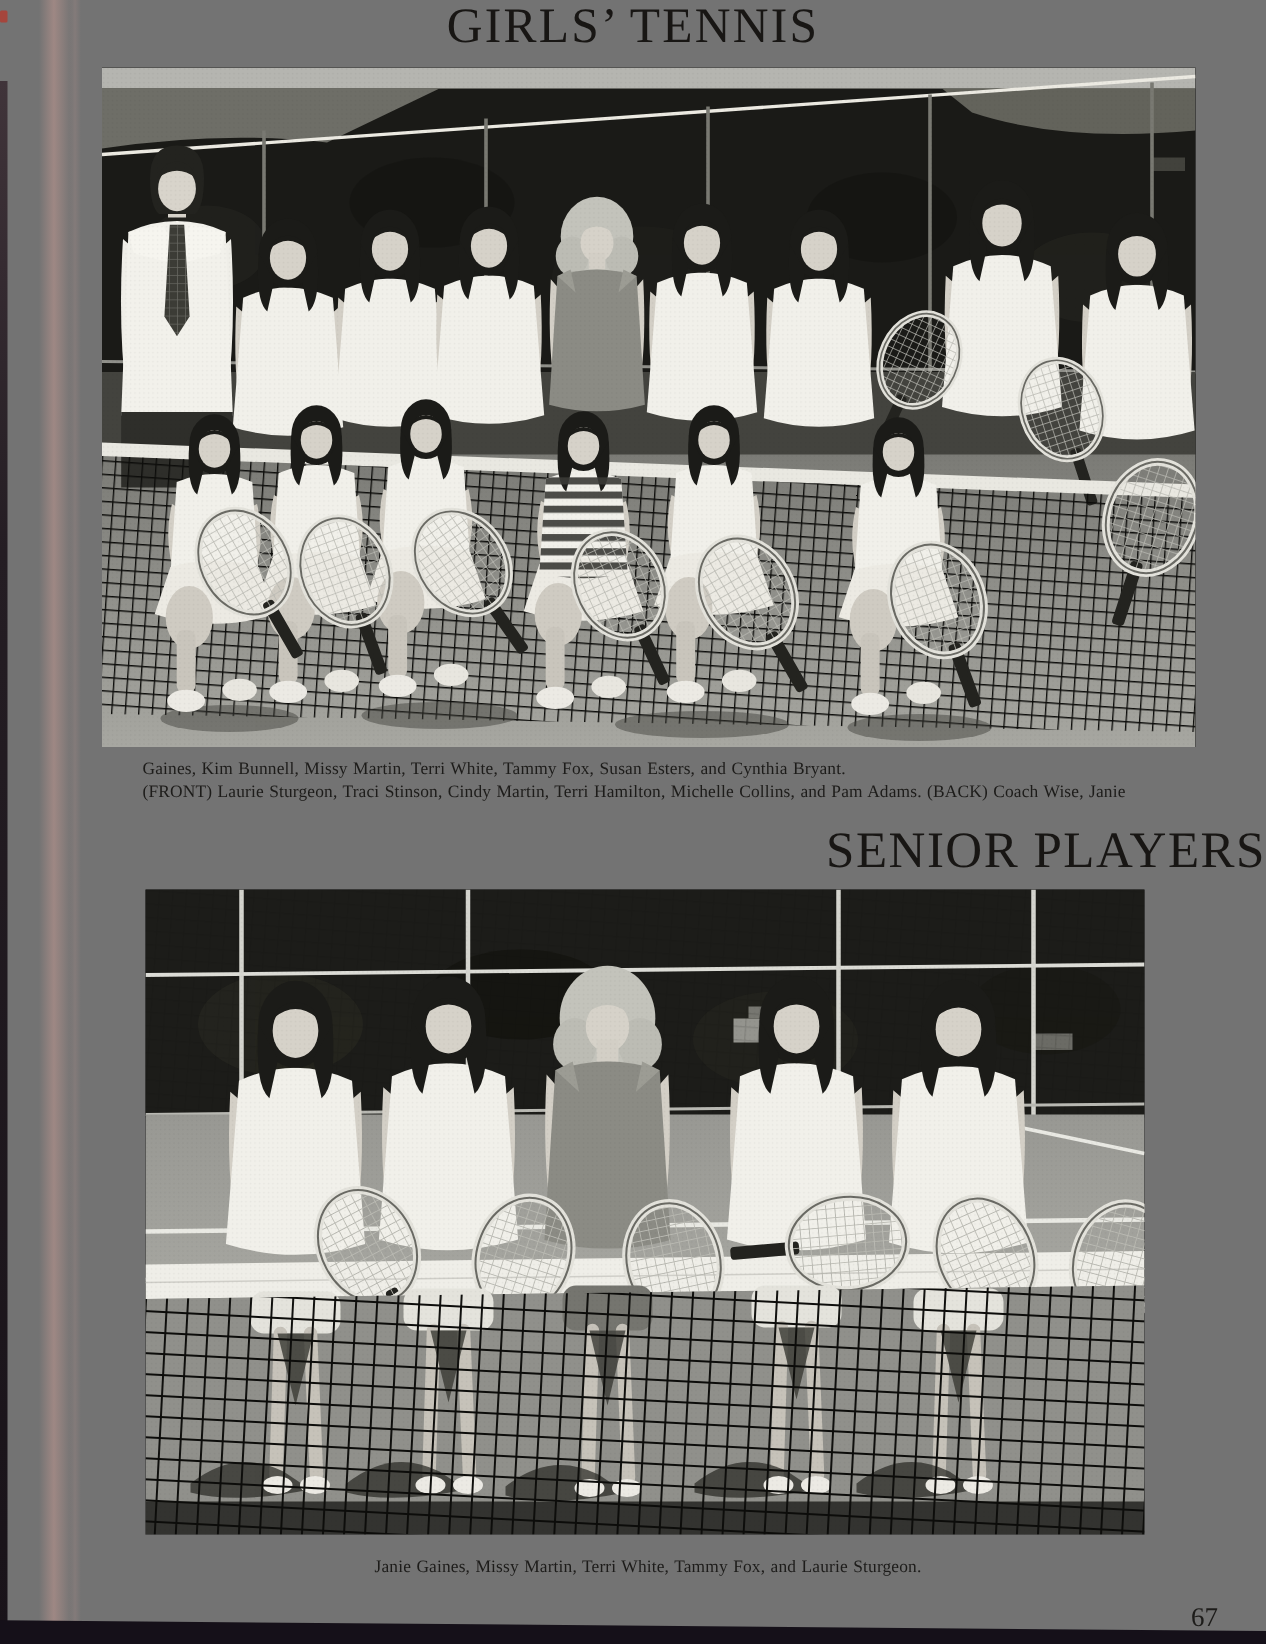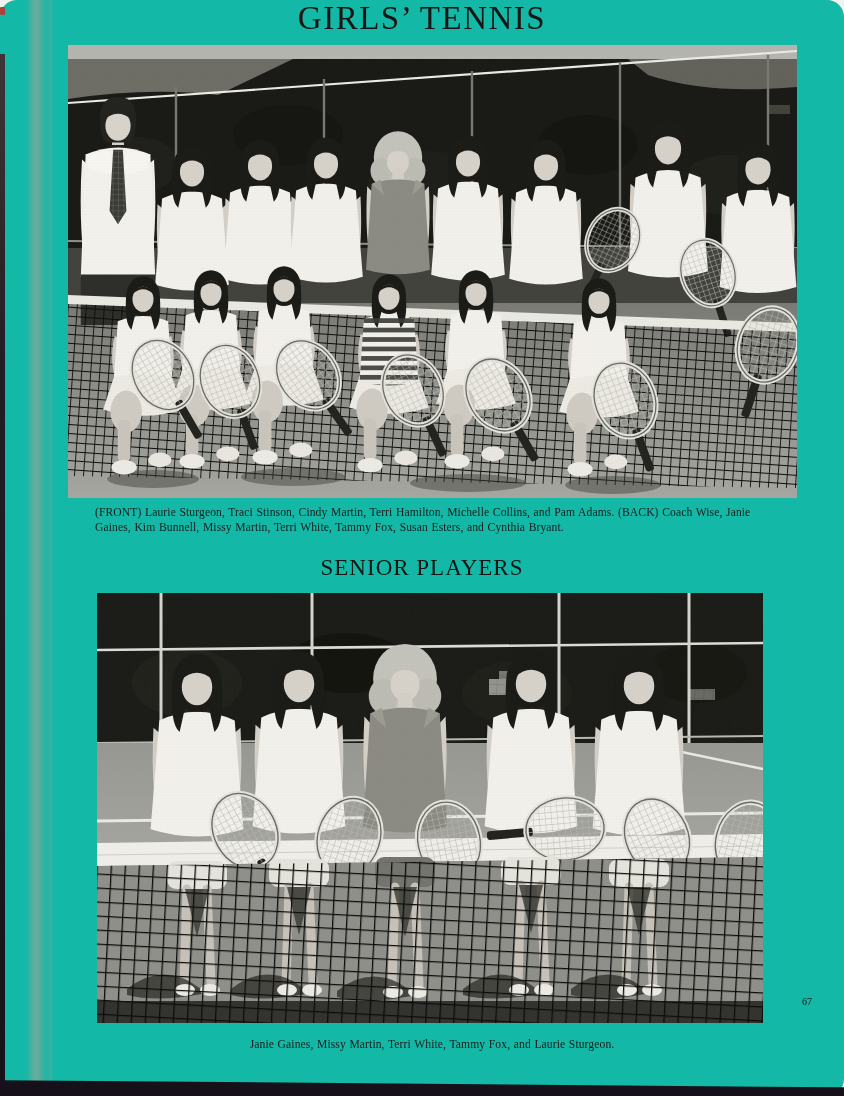--- a/index.html
+++ b/index.html
@@ -4,22 +4,21 @@
 <style>
   html,body{margin:0;padding:0;}
   body{
     width:844px;height:1096px;
     background:#f4f2ec;
     font-family:"Liberation Serif", serif;
     position:relative;overflow:hidden;
   }
   .page{
     position:absolute;inset:0;
-    background:#14b8a6;
-    border-radius:17px;
+    background:#737373;
   }
   
   .scan-left-line{position:absolute;left:0;top:54px;width:5px;height:1042px;
     background:linear-gradient(180deg,#40343a,#241d23 30%,#191319);}
   .scan-red-mark{position:absolute;left:0;top:7px;width:5px;height:8px;background:#a5453c;border-radius:1px;}
   .scan-crease{position:absolute;left:26px;top:0;width:22px;height:1096px;
     background:linear-gradient(90deg,rgba(214,176,168,0),rgba(201,156,148,.5) 45%,rgba(214,176,168,0));}
   .scan-crease2{position:absolute;left:46px;top:0;width:8px;height:1096px;
     background:linear-gradient(90deg,rgba(190,150,145,0),rgba(190,150,145,.22),rgba(190,150,145,0));}
   .scan-bottom{position:absolute;left:0;top:1078px;width:844px;height:18px;background:#151019;
@@ -34,28 +33,28 @@
   .photo1{left:68px;top:45px;width:729px;height:453px;}
   .photo2{left:97px;top:593px;width:666px;height:430px;}
 
   .caption1{
     position:absolute;left:95px;top:506px;width:680px;
     font-size:11.6px;line-height:14.8px;color:#1d1c1a;letter-spacing:.1px;word-spacing:.6px;
     white-space:nowrap;
   }
   .section-heading{
     position:absolute;left:0;right:0;top:550px;height:36px;
-    text-align:center;font-size:23px;letter-spacing:1px;color:#181614;line-height:36px;
+    text-align:right;font-size:34px;letter-spacing:1px;color:#181614;line-height:36px;
   }
   .caption2{
     position:absolute;left:0;right:0;top:1038px;
     text-align:center;font-size:11.6px;color:#1d1c1a;letter-spacing:.1px;word-spacing:.6px;padding-left:20px;
   }
   .page-number{
-    position:absolute;right:32px;top:996px;font-size:10px;color:#1d1c1a;
+    position:absolute;right:32px;top:1068px;font-size:18px;color:#1d1c1a;
   }
 </style>
 </head>
 <body>
 
 <div class="page">
 
   <div class="scan-red-mark"></div>
   <div class="scan-left-line"></div>
   <div class="scan-crease"></div>
@@ -221,22 +220,22 @@
       <use href="#racket" transform="translate(430,350) rotate(-30) scale(1.3)"></use>
       <use href="#racket" transform="translate(557,355) rotate(-20) scale(1.3)"></use>
       <use href="#racket" transform="translate(700,300) rotate(18) scale(1.3)"></use>
     </g>
 
     <rect x="0" y="0" width="729" height="453" fill="url(#dots)" opacity=".05"></rect>
   </svg>
   </div>
 
   <div class="caption1">
+    <div>Gaines, Kim Bunnell, Missy Martin, Terri White, Tammy Fox, Susan Esters, and Cynthia Bryant.</div>
     <div>(FRONT) Laurie Sturgeon, Traci Stinson, Cindy Martin, Terri Hamilton, Michelle Collins, and Pam Adams. (BACK) Coach Wise, Janie</div>
-    <div>Gaines, Kim Bunnell, Missy Martin, Terri White, Tammy Fox, Susan Esters, and Cynthia Bryant.</div>
   </div>
 
   <div class="section-heading">SENIOR PLAYERS</div>
 
   <div class="photo photo2" role="img" aria-label="Black-and-white photo of five senior players standing behind a tennis net with rackets resting on the net tape, legs visible through the mesh">
   <svg viewBox="0 0 666 430" preserveAspectRatio="none">
 
     <rect x="0" y="0" width="666" height="152" fill="#1c1c19"></rect>
     <g opacity=".8">
       <ellipse cx="90" cy="90" rx="55" ry="34" fill="#26261f"></ellipse>

